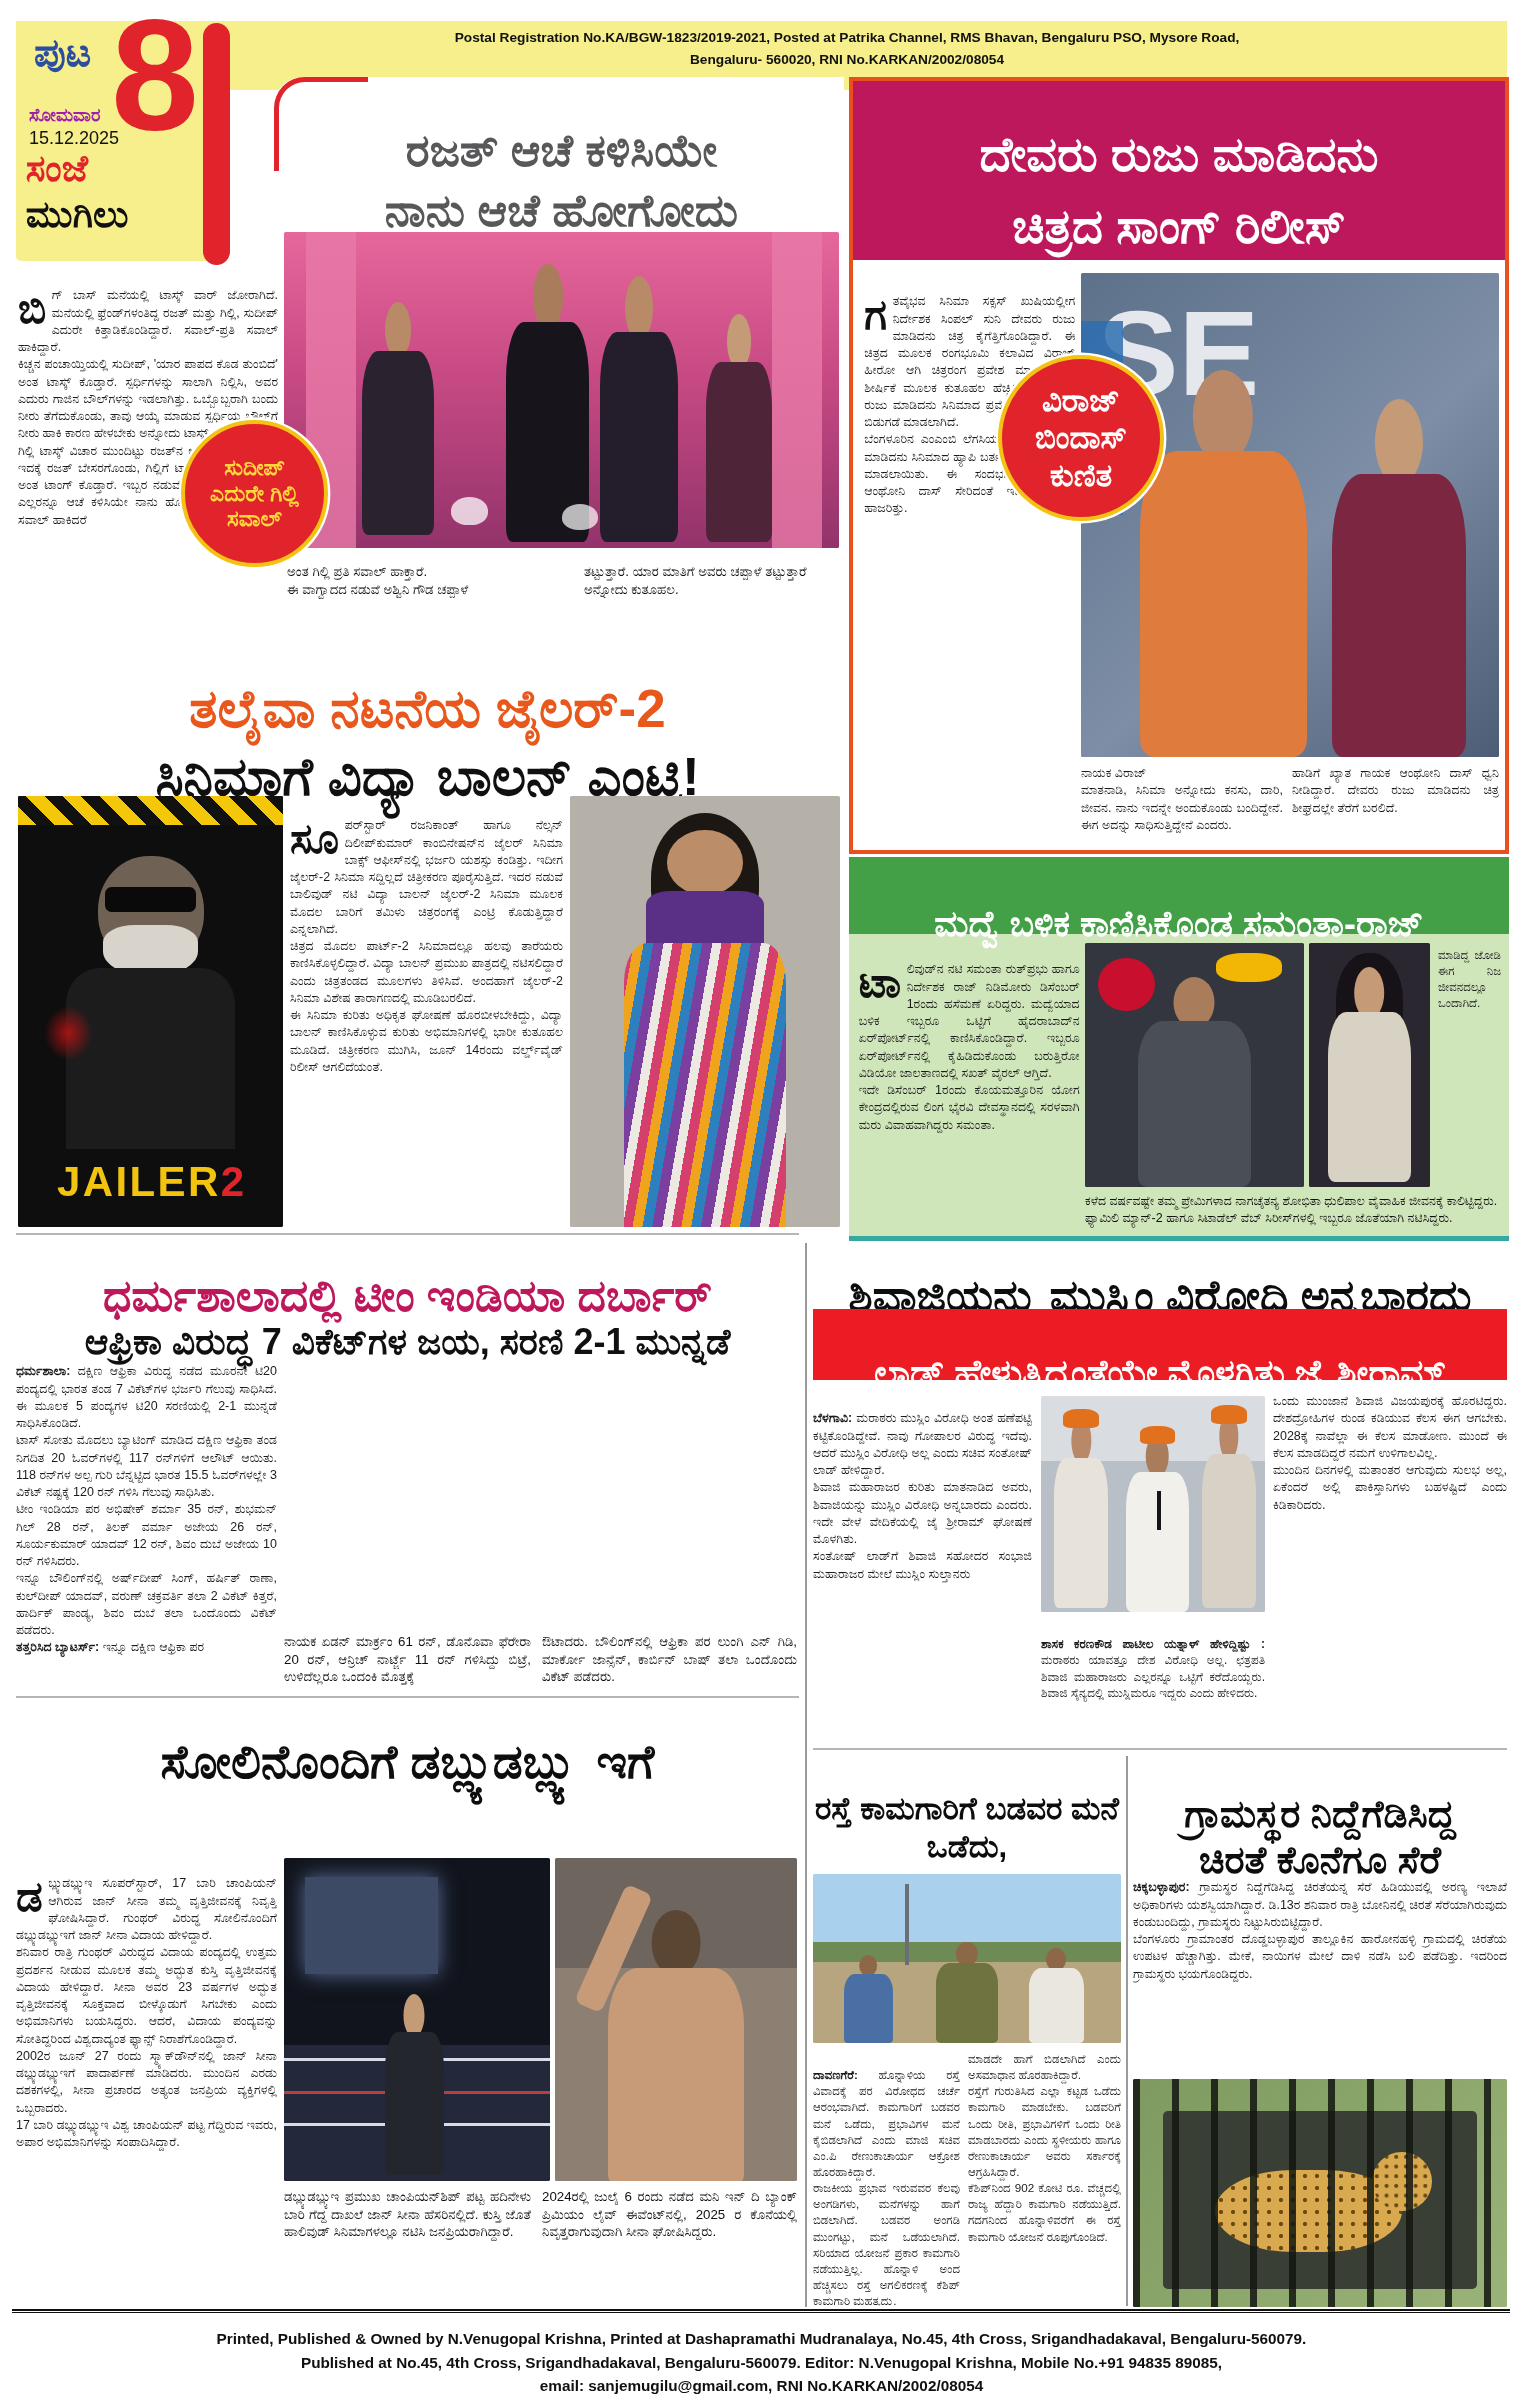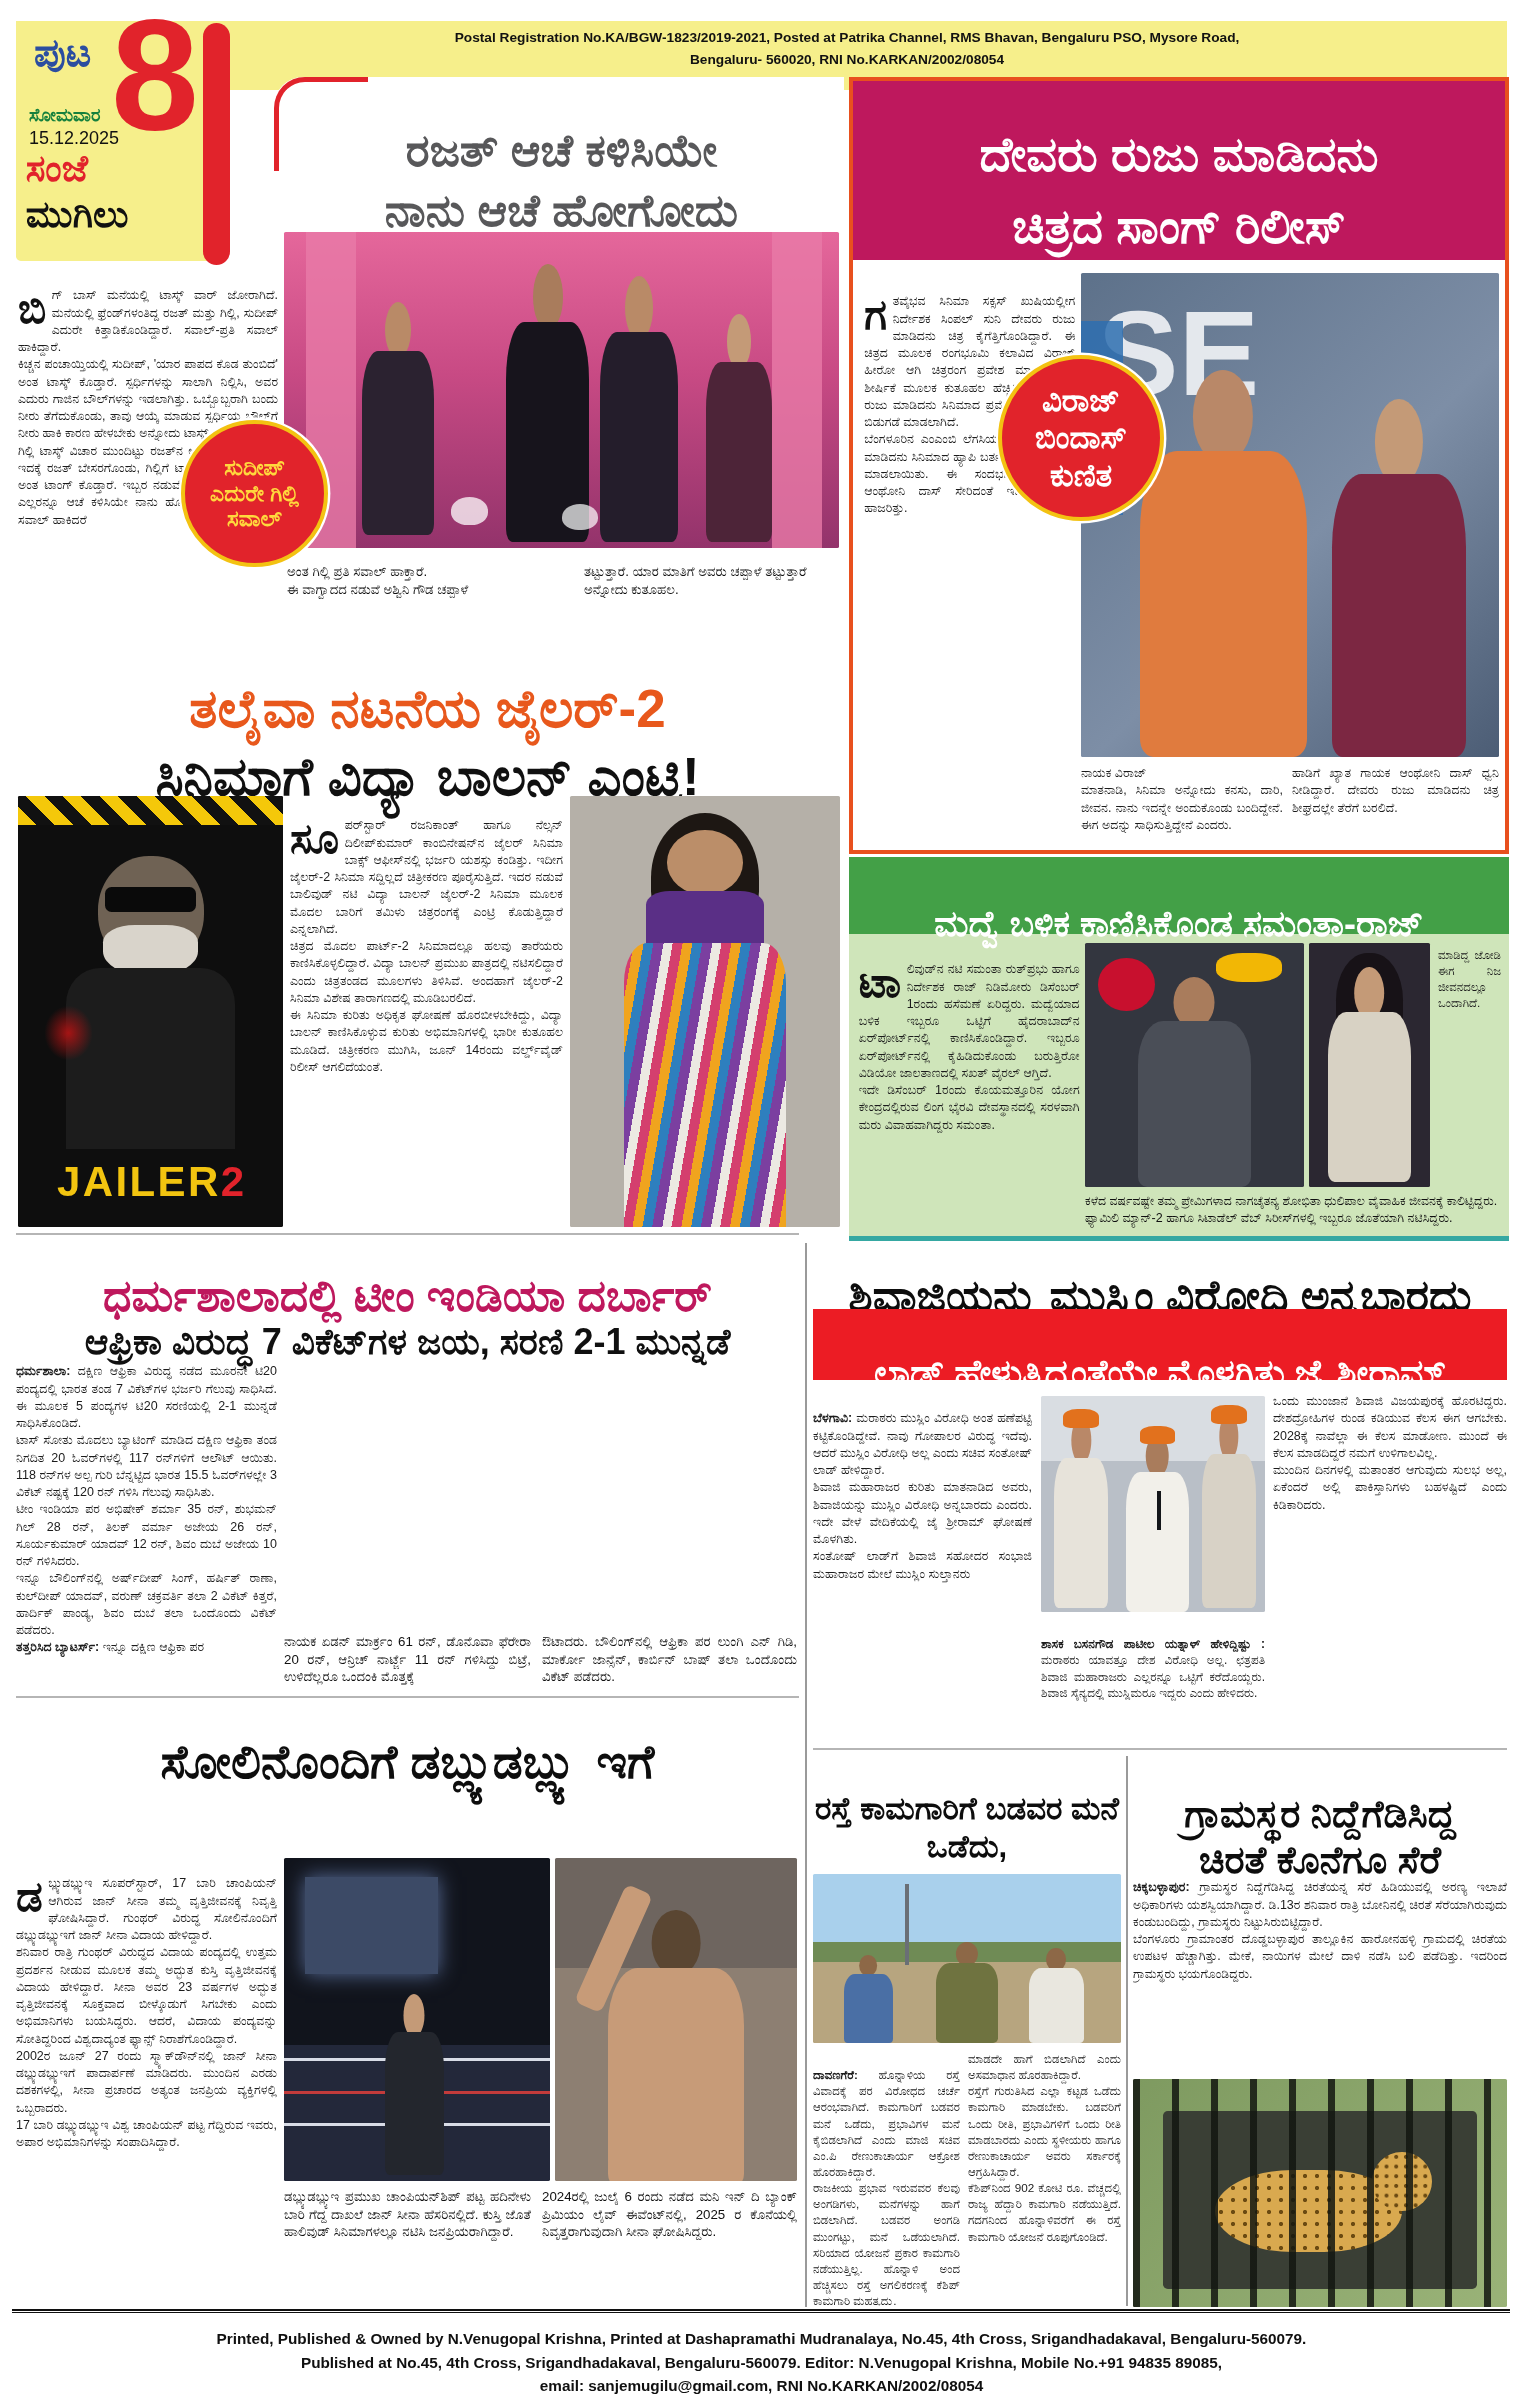--- a/index.html
+++ b/index.html
@@ -25,21 +25,21 @@
 
   <div class="abs" style="left:16px;top:21px;width:1491px;height:69px;background:#f6ef8b;"></div>
   <div class="abs" style="left:242px;top:27px;width:1210px;text-align:center;font-weight:bold;font-size:13.7px;line-height:1.6;color:#111;">
     <div>Postal Registration No.KA/BGW-1823/2019-2021, Posted at Patrika Channel, RMS Bhavan, Bengaluru PSO, Mysore Road,</div>
     <div>Bengaluru- 560020, RNI No.KARKAN/2002/08054</div>
   </div>
 
   <div class="abs" style="left:16px;top:21px;width:213px;height:240px;background:#f6ef8b;border-radius:4.8px 4.8px 21px 4.8px;">
     <div class="abs" style="left:18px;top:9.7px;font-size:39px;font-weight:bold;color:#2b4ea0;">ಪುಟ</div>
     <div class="abs" style="left:95px;top:-26px;font-size:158px;font-weight:bold;color:#e1232b;line-height:1;">8</div>
-    <div class="abs" style="left:13px;top:84px;font-size:18px;font-weight:bold;color:#15803d;">ಸೋಮವಾರ</div>
+    <div class="abs" style="left:13px;top:84px;font-size:18px;font-weight:bold;color:#a21caf;">ಸೋಮವಾರ</div>
     <div class="abs" style="left:13px;top:107px;font-size:18px;color:#111;">15.12.2025</div>
     <div class="abs" style="left:9.7px;top:127px;font-size:37px;font-weight:bold;color:#e1232b;">ಸಂಜೆ</div>
     <div class="abs" style="left:9.7px;top:173px;font-size:37px;font-weight:bold;color:#111;">ಮುಗಿಲು</div>
   </div>
   <div class="abs" style="left:203px;top:22.6px;width:27.4px;height:242px;background:#e1232b;border-radius:13.7px;"></div>
 
   <div class="abs" style="left:274px;top:77px;width:570px;height:570px;background:#fff;border-radius:29px 0 0 0;"></div>
   <div class="abs" style="left:274px;top:77px;width:89px;height:89px;border-left:5.6px solid #e1232b;border-top:5.6px solid #e1232b;border-top-left-radius:31px;"></div>
 
   <div class="hl" style="left:284px;top:97px;width:555px;font-size:45px;color:#58585a;">ರಜತ್ ಆಚೆ ಕಳಿಸಿಯೇ</div>
@@ -185,21 +185,21 @@
     <div class="person" style="left:6%;top:10%;width:24%;height:88%;--shirt:#e7e3da;--skin:#b98868;"></div>
     <div class="abs" style="left:10%;top:6%;width:16%;height:9%;background:#e2711d;border-radius:40% 40% 20% 20%;"></div>
     <div class="person" style="left:38%;top:18%;width:28%;height:82%;--shirt:#f2f0ea;--skin:#a97c5c;"></div>
     <div class="abs" style="left:44%;top:14%;width:16%;height:8%;background:#e2711d;border-radius:40% 40% 20% 20%;"></div>
     <div class="abs" style="left:52%;top:44%;width:4px;height:39px;background:#14161a;"></div>
     <div class="person" style="left:72%;top:8%;width:24%;height:90%;--shirt:#d8d2c6;--skin:#b98868;"></div>
     <div class="abs" style="left:76%;top:4%;width:16%;height:9%;background:#e2711d;border-radius:40% 40% 20% 20%;"></div>
   </div>
 
   <div class="body-col" style="position:absolute;left:1041px;top:1619px;width:224px;height:121px;font-size:12px;">
-    <span class="lead">ಶಾಸಕ ಬಸನಗೌಡ ಪಾಟೀಲ ಯತ್ನಾಳ್ ಹೇಳಿದ್ದಿಷ್ಟು :</span><span> ಮರಾಠರು ಯಾವತ್ತೂ ದೇಶ ವಿರೋಧಿ ಅಲ್ಲ. ಛತ್ರಪತಿ ಶಿವಾಜಿ ಮಹಾರಾಜರು ಎಲ್ಲರನ್ನೂ ಒಟ್ಟಿಗೆ ಕರೆದೊಯ್ದರು. ಶಿವಾಜಿ ಸೈನ್ಯದಲ್ಲಿ ಮುಸ್ಲಿಮರೂ ಇದ್ದರು ಎಂದು ಹೇಳಿದರು.</span>
+    <span class="lead">ಶಾಸಕ ಕರಣಕೌಡ ಪಾಟೀಲ ಯತ್ನಾಳ್ ಹೇಳಿದ್ದಿಷ್ಟು :</span><span> ಮರಾಠರು ಯಾವತ್ತೂ ದೇಶ ವಿರೋಧಿ ಅಲ್ಲ. ಛತ್ರಪತಿ ಶಿವಾಜಿ ಮಹಾರಾಜರು ಎಲ್ಲರನ್ನೂ ಒಟ್ಟಿಗೆ ಕರೆದೊಯ್ದರು. ಶಿವಾಜಿ ಸೈನ್ಯದಲ್ಲಿ ಮುಸ್ಲಿಮರೂ ಇದ್ದರು ಎಂದು ಹೇಳಿದರು.</span>
   </div>
 
   <div class="body-col" style="position:absolute;left:1273px;top:1393px;width:234px;height:347px;">ಒಂದು ಮುಂಜಾನೆ ಶಿವಾಜಿ ವಿಜಯಪುರಕ್ಕೆ ಹೊರಟಿದ್ದರು. ದೇಶದ್ರೋಹಿಗಳ ರುಂಡ ಕಡಿಯುವ ಕೆಲಸ ಈಗ ಆಗಬೇಕು. 2028ಕ್ಕೆ ನಾವೆಲ್ಲಾ ಈ ಕೆಲಸ ಮಾಡೋಣ. ಮುಂದೆ ಈ ಕೆಲಸ ಮಾಡದಿದ್ದರೆ ನಮಗೆ ಉಳಿಗಾಲವಿಲ್ಲ.
 ಮುಂದಿನ ದಿನಗಳಲ್ಲಿ ಮತಾಂತರ ಆಗುವುದು ಸುಲಭ ಅಲ್ಲ, ಏಕೆಂದರೆ ಅಲ್ಲಿ ಪಾಕಿಸ್ತಾನಿಗಳು ಬಹಳಷ್ಟಿದೆ ಎಂದು ಕಿಡಿಕಾರಿದರು.</div>
 
   <div class="hrule" style="left:813px;top:1748px;width:694px;"></div>
 
   <div class="hrule" style="left:16px;top:1696px;width:783px;"></div>
   <div class="hl" style="left:16px;top:1706px;width:783px;font-size:47px;color:#0d0d0d;">ಸೋಲಿನೊಂದಿಗೆ ಡಬ್ಲ್ಯುಡಬ್ಲ್ಯು ಇಗೆ</div>
 

